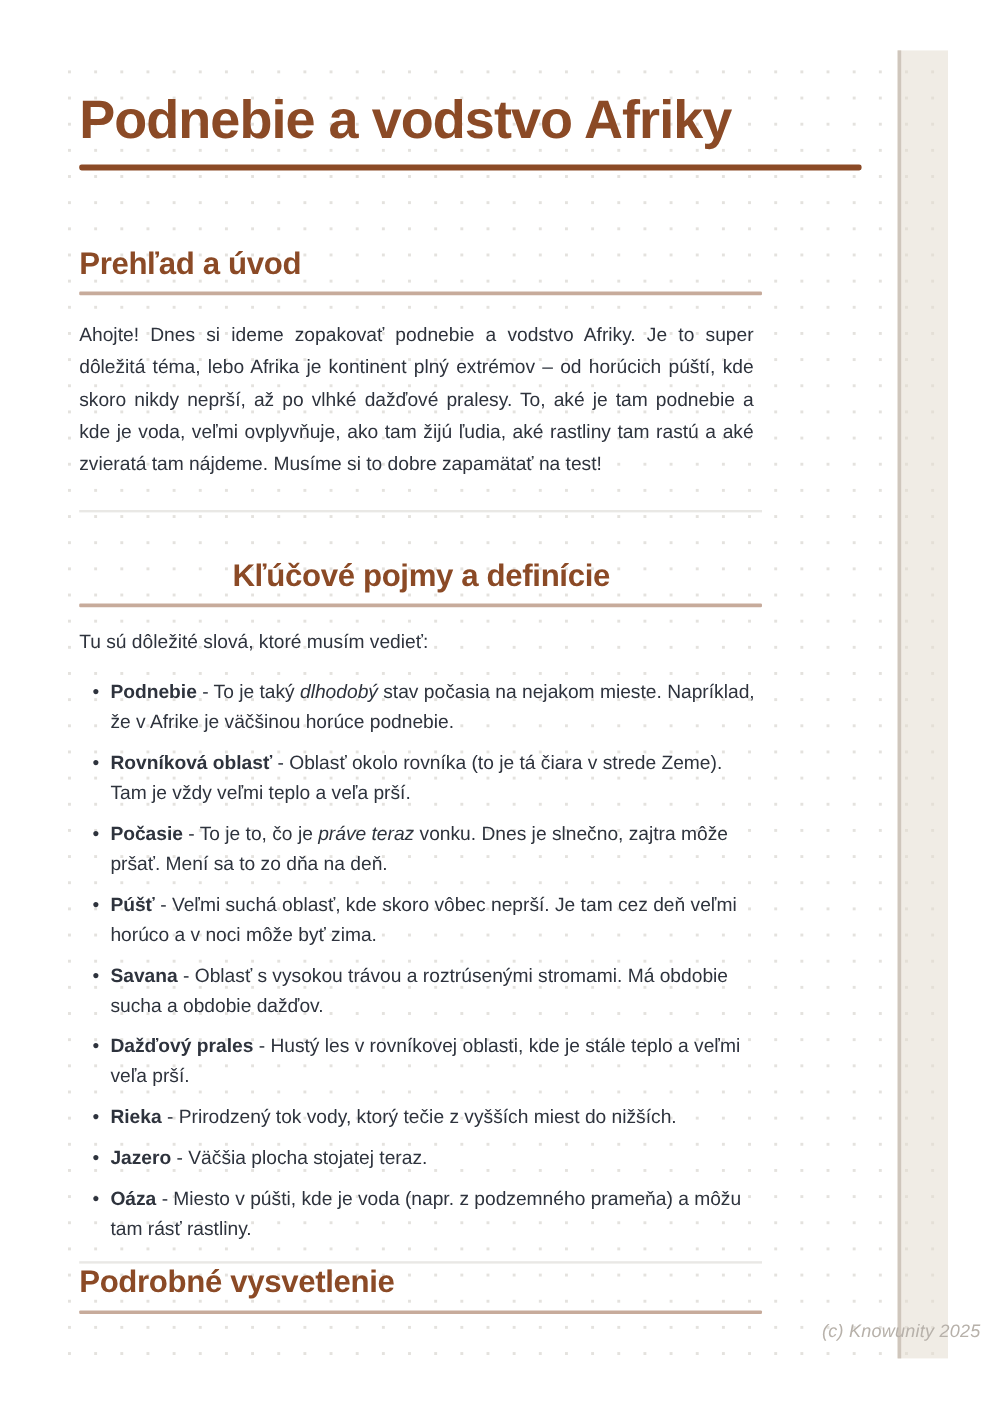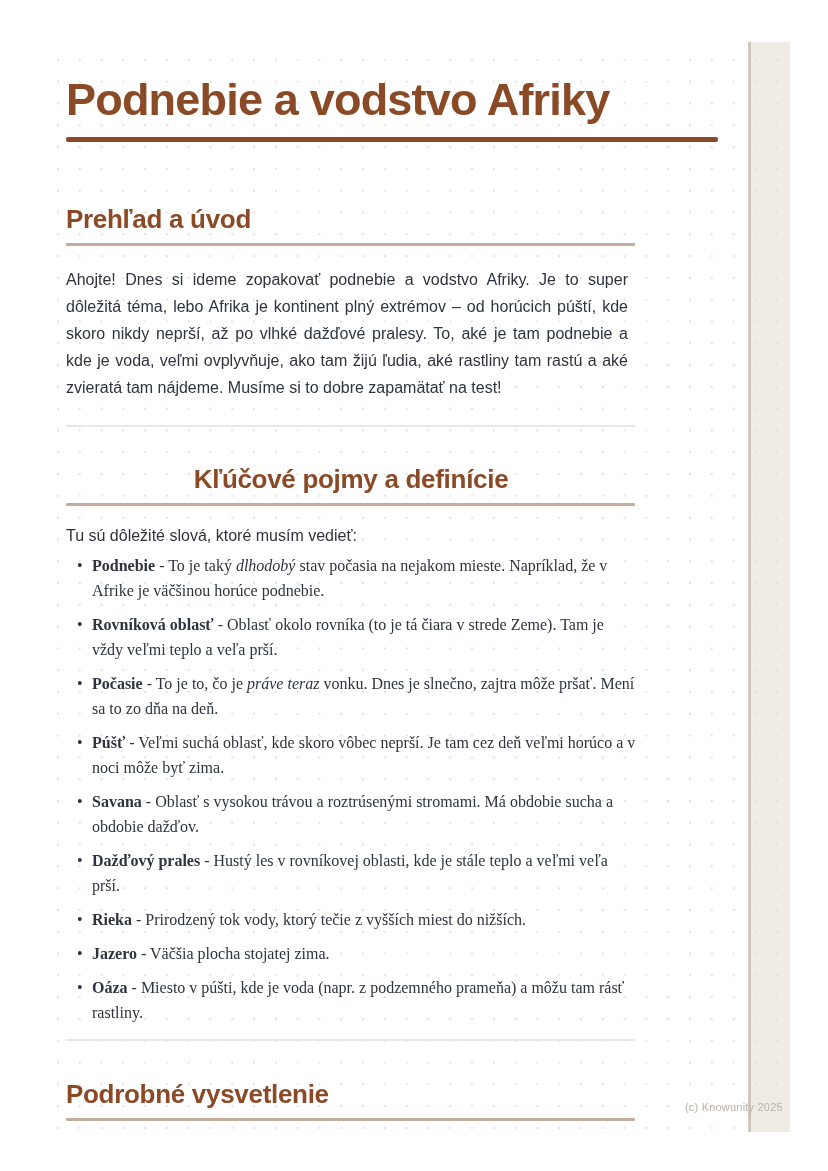--- a/index.html
+++ b/index.html
@@ -54,21 +54,21 @@
 
   h2.section-heading {
     font-size: 26px;
     line-height: 30px;
     font-weight: 800;
     letter-spacing: -0.3px;
     color: #8b4a26;
   }
   h2.mt-first  { margin-top: 62px; }
   h2.mt-mid    { margin-top: 37px; text-align: center; }
-  h2.mt-last   { margin-top: 38px; }
+  h2.mt-last   { }
 
   .heading-underline {
     margin-top: 9px;
     width: 569px; height: 3px;
     background: #c7ab9b;
     border-radius: 1px;
   }
 
   .body-paragraph {
     margin-top: 20px;
@@ -86,24 +86,23 @@
   .divider-1 { margin-top: 24px; }
   .divider-2 { margin-top: 14px; }
 
   .list-intro {
     margin-top: 16px;
     font-size: 16px;
     line-height: 27px;
   }
 
   ul.terms-list {
-    margin-top: 4px;
+    margin-top: 16px;
     list-style: none;
     width: 570px;
-    font-family: Liberation Serif, serif;
   }
   ul.terms-list li {
     position: relative;
     padding-left: 26px;
     font-size: 16px;
     line-height: 25px;
   }
   ul.terms-list li + li { margin-top: 9px; }
   ul.terms-list li::before {
     content: "•";
@@ -111,24 +110,25 @@
     left: 11px; top: 0;
     font-size: 16px;
     color: #2e333d;
   }
   ul.terms-list strong { font-weight: 700; }
   ul.terms-list em { font-style: italic; }
 
   .page-footer {
     position: absolute;
     left: 685px; top: 1101px;
-    font-size: 11px;
+    font-size: 15px;
     letter-spacing: 0.2px;
     color: #b7b1aa;
     z-index: 3;
+    font-style: italic;
   }
 </style>
 </head>
 <body>
 
 <div class="paper">
   <div class="binding-stripe"></div>
 
   <div class="content">
 
@@ -146,21 +146,21 @@
     <p class="list-intro">Tu sú dôležité slová, ktoré musím vedieť:</p>
 
     <ul class="terms-list">
         <li><strong>Podnebie</strong><span> - To je taký </span><em>dlhodobý</em><span> stav počasia na nejakom mieste. Napríklad, že v Afrike je väčšinou horúce podnebie.</span></li>
         <li><strong>Rovníková oblasť</strong><span> - Oblasť okolo rovníka (to je tá čiara v strede Zeme). Tam je vždy veľmi teplo a veľa prší.</span></li>
         <li><strong>Počasie</strong><span> - To je to, čo je </span><em>práve teraz</em><span> vonku. Dnes je slnečno, zajtra môže pršať. Mení sa to zo dňa na deň.</span></li>
         <li><strong>Púšť</strong><span> - Veľmi suchá oblasť, kde skoro vôbec neprší. Je tam cez deň veľmi horúco a v noci môže byť zima.</span></li>
         <li><strong>Savana</strong><span> - Oblasť s vysokou trávou a roztrúsenými stromami. Má obdobie sucha a obdobie dažďov.</span></li>
         <li><strong>Dažďový prales</strong><span> - Hustý les v rovníkovej oblasti, kde je stále teplo a veľmi veľa prší.</span></li>
         <li><strong>Rieka</strong><span> - Prirodzený tok vody, ktorý tečie z vyšších miest do nižších.</span></li>
-        <li><strong>Jazero</strong><span> - Väčšia plocha stojatej zima.</span></li>
+        <li><strong>Jazero</strong><span> - Väčšia plocha stojatej teraz.</span></li>
         <li><strong>Oáza</strong><span> - Miesto v púšti, kde je voda (napr. z podzemného prameňa) a môžu tam rásť rastliny.</span></li>
       </ul>
 
     <div class="section-divider divider-2"></div>
 
     <h2 class="section-heading mt-last">Podrobné vysvetlenie</h2>
     <div class="heading-underline"></div>
 
   </div>
 </div>

